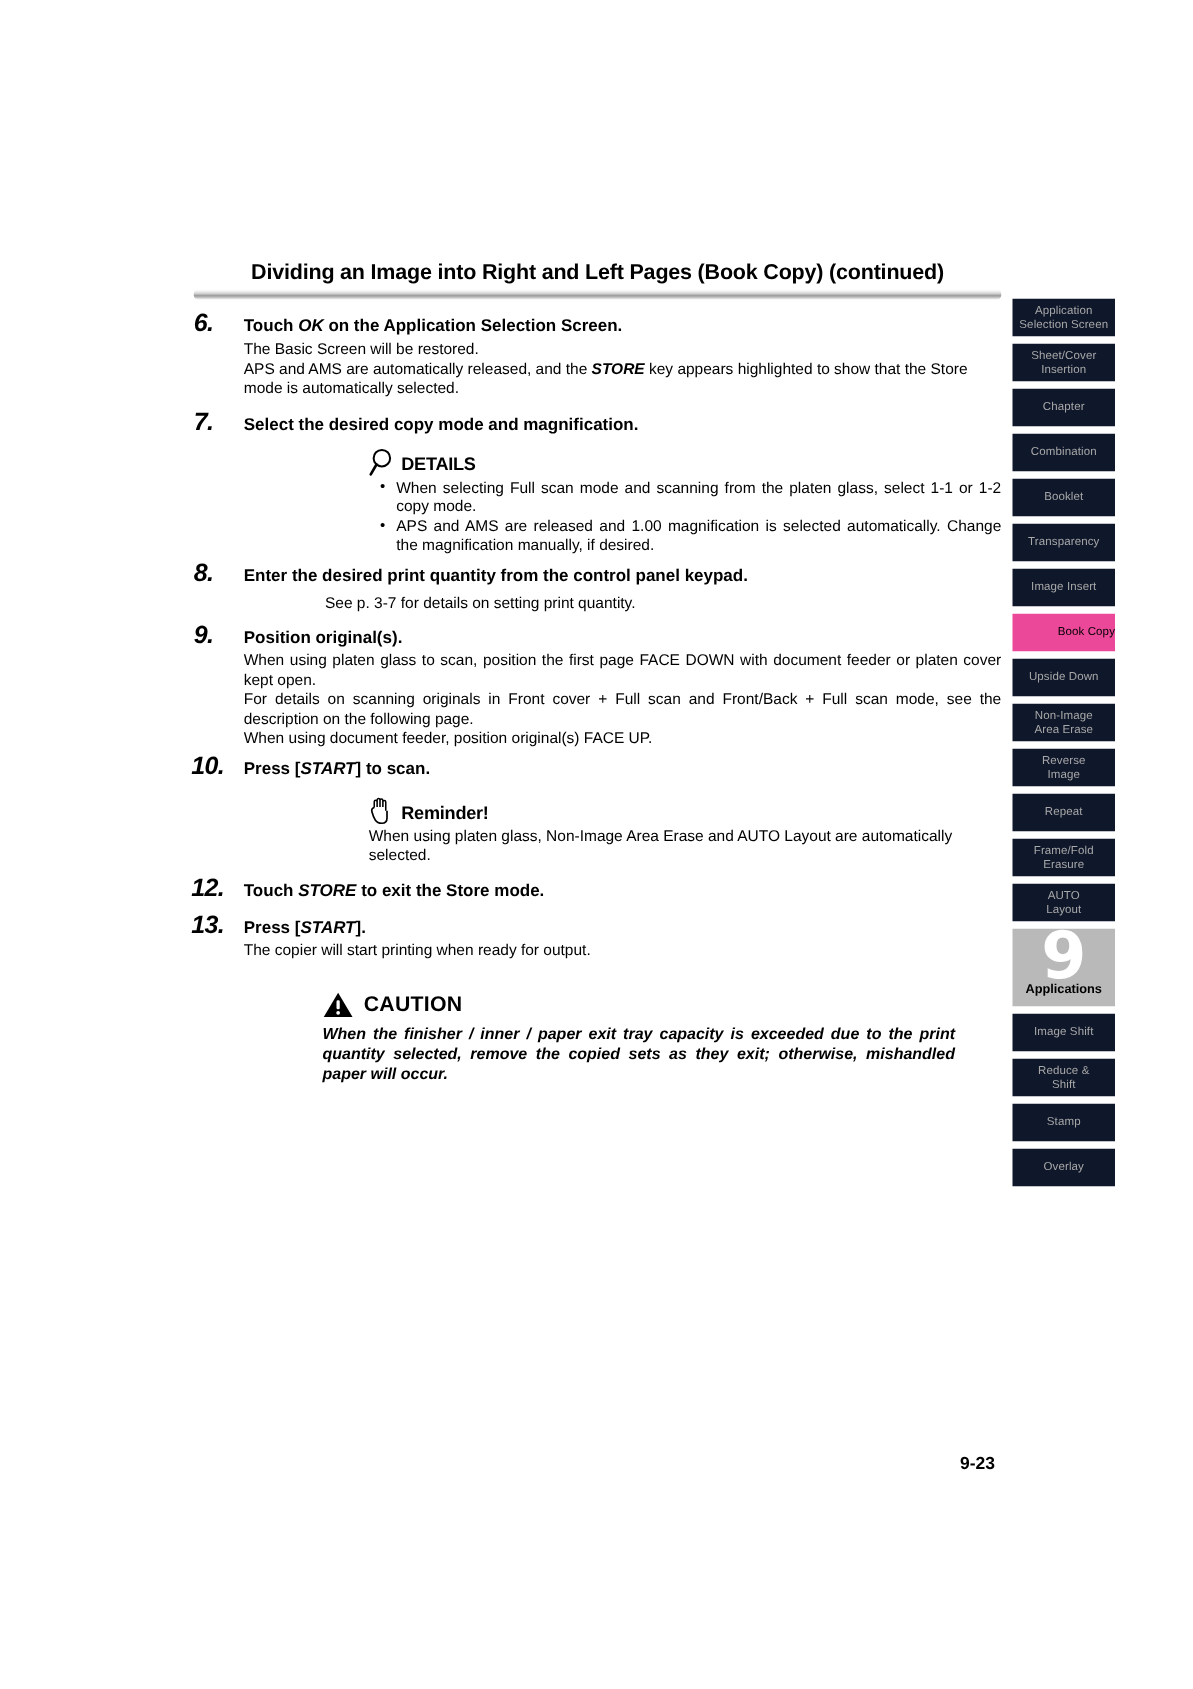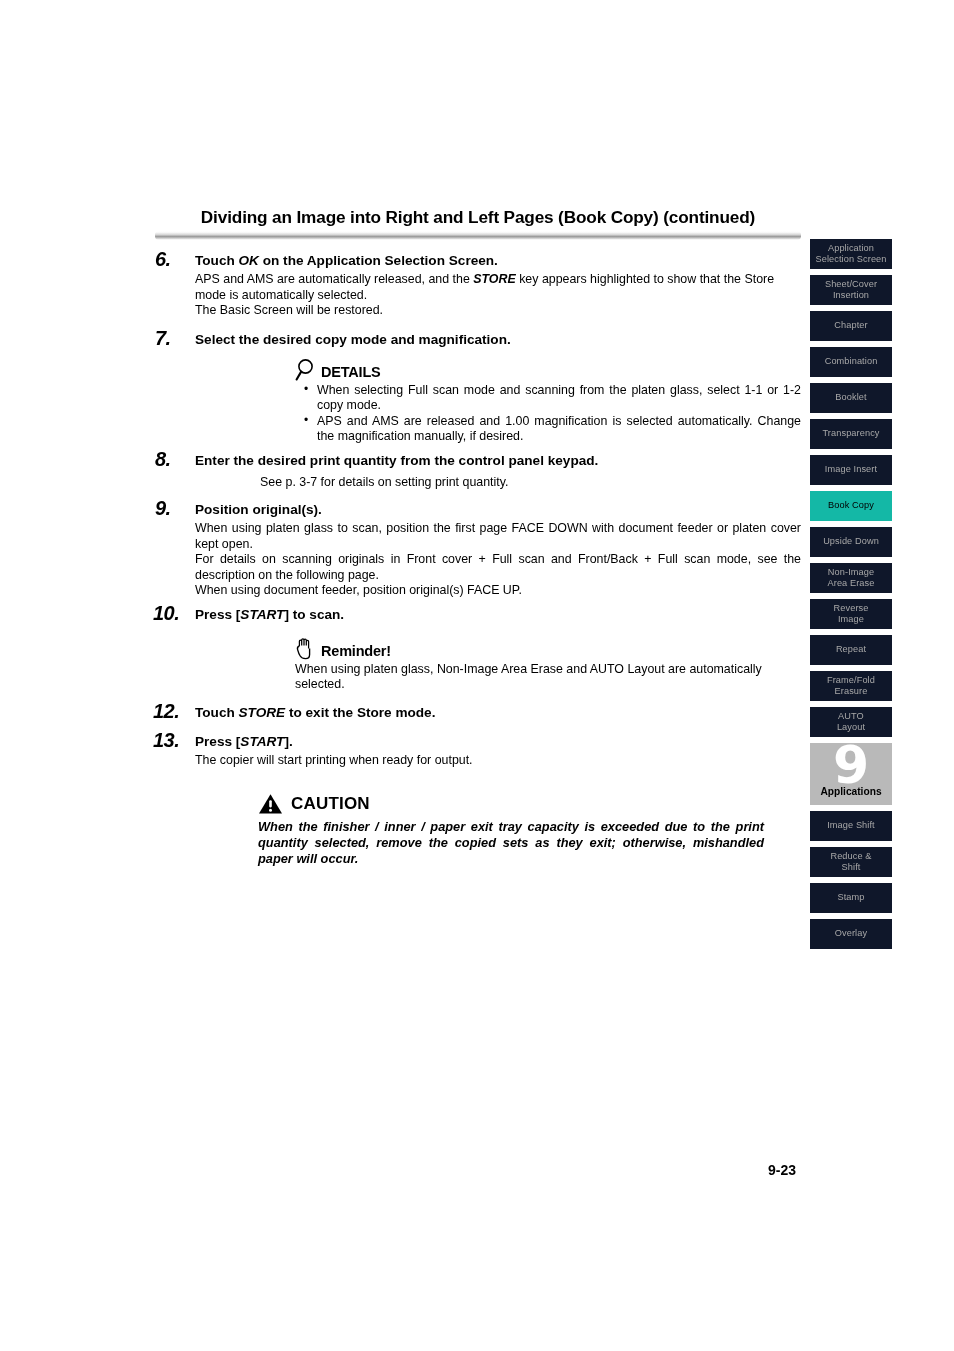--- a/index.html
+++ b/index.html
@@ -182,23 +182,24 @@
     text-align: center;
     display: flex;
     flex-direction: column;
     align-items: center;
     justify-content: center;
     height: 30px;
     margin-bottom: 6px;
     letter-spacing: 0.1px;
   }
   .tab.active {
-    background: #14b8a6;
+    background: #ec4899;
     color: #000000;
     font-weight: normal;
+    align-items: flex-end;
   }
   #tab-applications {
     width: 82px;
     height: 62px;
     background: #b9b9b9;
     position: relative;
     margin-bottom: 6px;
     margin-top: 6px;
   }
   #tab-applications .big-num {
@@ -248,22 +249,22 @@
   </div>
 
   <div id="content">
 
     <div class="step" style="margin-top:0;">
       <div class="step-num">6.</div>
       <div class="step-head">
         <span>Touch </span><i>OK</i><span> on the Application Selection Screen.</span>
       </div>
       <div class="step-body">
+        <div>The Basic Screen will be restored.</div>
         <div><span>APS and AMS are automatically released, and the </span><b>STORE</b><span> key appears highlighted to show that the Store mode is automatically selected.</span></div>
-        <div>The Basic Screen will be restored.</div>
       </div>
     </div>
 
     <div class="step" style="margin-top:13px;">
       <div class="step-num">7.</div>
       <div class="step-head">Select the desired copy mode and magnification.</div>
     </div>
 
     <div class="callout">
       <div class="callout-head">

